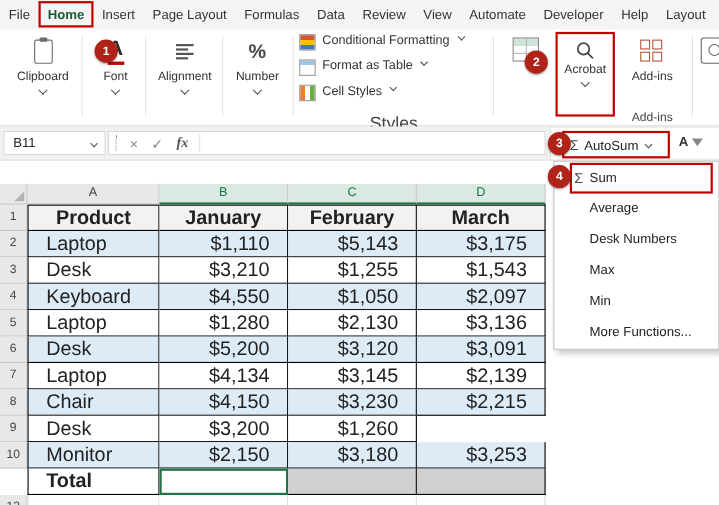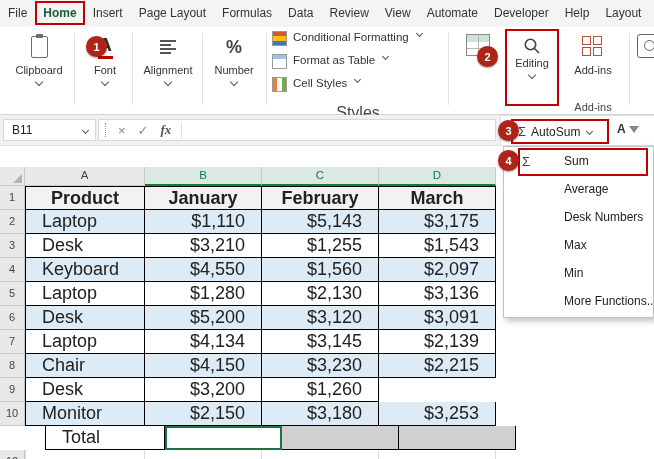--- a/index.html
+++ b/index.html
@@ -76,40 +76,40 @@
   .colh.sel { color:#0E7C42; background:#DCE9E2; border-bottom:2px solid #107C41; }
   .grow { display:flex; height:24px; }
   .rowh { width:25px; background:#E8E8E8; border-right:1px solid #C9C9C9; border-bottom:1px solid #C9C9C9;
       text-align:center; line-height:23px; font-size:11px; color:#444; }
   .rowh.sel { color:#0E7C42; background:#0f172a; border-right:2px solid #107C41;margin-top:44px; }
   .c { border-right:1px solid #000; border-bottom:1px solid #000; line-height:22px; padding:0 16px; font-size:18px; background:#fff; }
   .ca { width:120px; border-left:1px solid #000; text-align:left; }
   .cv { width:117px; text-align:right; }
   .row1 .c { border-top:1px solid #000; font-weight:bold; text-align:center; background:#F2F2F2; }
   .alt { background:#DDEBF7; }
-  .total-label { font-weight:normal;margin-left:20px; }
+  .total-label { font-weight:bold; }
   .active-cell { border:2px solid #1F7244; background:#fff; }
   .selgray { background:#D0D0D0; }
   .r12 .c2 { width:117px; border-right:1px solid #DCDCDC; background:#fff; }
   .r12 .c2a { width:120px; border-left:1px solid #DCDCDC; }
 
   
   .flyout { position:absolute; left:500px; top:115px; width:154px; height:31px; background:#fff; border:1px solid #E0E0E0; border-right:none; z-index:10; }
   .autosum-btn { position:absolute; left:511px; top:119px; width:98px; height:25px; border:2px solid #C00000; background:#fff;
       display:flex; align-items:center; gap:5px; padding:0 5px; z-index:11; font-size:12px; }
   .sigma { font-size:13px; color:#444; }
   .autosum-btn .chev { width:5px; height:5px; margin-left:2px; }
   .sortfilter { position:absolute; left:617px; top:122px; display:flex; align-items:center; gap:3px; z-index:11; }
   .sf-a { font-weight:bold; font-size:12px; color:#333; }
   .funnel { width:0; height:0; border-left:5px solid transparent; border-right:5px solid transparent; border-top:7px solid #888; }
   .menu { position:absolute; left:503px; top:146px; width:151px; height:172px; background:#fff; border:1px solid #C3C3C3;
       box-shadow:3px 3px 6px rgba(0,0,0,0.25); z-index:12; }
   .mi { height:28px; display:flex; align-items:center; font-size:12px; color:#222; }
   .mi-ico { width:20px; margin-left:12px; text-align:center; font-size:13px; color:#444; flex:0 0 auto; }
-  .mi-label { margin-left:28px; white-space:nowrap; }
+  .mi-label { margin-left:0; white-space:nowrap; }
   .sumbox { position:absolute; left:518px; top:148px; width:130px; height:28px; border:2px solid #C00000; z-index:20; pointer-events:none; }
   .badge { position:absolute; width:21px; height:21px; border-radius:50%; background:#B02318; color:#fff; font-size:11px; font-weight:bold;
       display:flex; align-items:center; justify-content:center; box-shadow:0 1px 2px rgba(0,0,0,0.4); z-index:30; }
 </style>
 </head>
 <body>
 
 <div class="app">
 
   <div class="tabs">
@@ -195,21 +195,21 @@
       <div class="styles-label">Styles</div>
     </div>
 
     <div class="cells-ico"></div>
 
     <div class="editing-group">
       <svg width="20" height="20" viewBox="0 0 20 20">
         <circle cx="8.5" cy="8.5" r="5.2" fill="none" stroke="#444" stroke-width="1.6"></circle>
         <line x1="12.5" y1="12.5" x2="17" y2="17" stroke="#444" stroke-width="1.6"></line>
       </svg>
-      <div class="glabel">Editing</div>
+      <div class="glabel">Acrobat</div>
       <span class="gchev"></span>
     </div>
 
     <div class="addins-btn">
       <div class="bigicon">
         <div class="addins-ico">
             <div></div>
             <div></div>
             <div></div>
             <div></div>
@@ -265,21 +265,21 @@
       <div class="rowh">3</div>
       <div class="c ca">Desk</div>
       <div class="c cv">$3,210</div>
       <div class="c cv">$1,255</div>
       <div class="c cv">$1,543</div>
     </div>
     <div class="grow">
       <div class="rowh">4</div>
       <div class="c ca alt">Keyboard</div>
       <div class="c cv alt">$4,550</div>
-      <div class="c cv alt">$1,560</div>
+      <div class="c cv alt">$1,050</div>
       <div class="c cv alt">$2,097</div>
     </div>
     <div class="grow">
       <div class="rowh">5</div>
       <div class="c ca">Laptop</div>
       <div class="c cv">$1,280</div>
       <div class="c cv">$2,130</div>
       <div class="c cv">$3,136</div>
     </div>
     <div class="grow">

